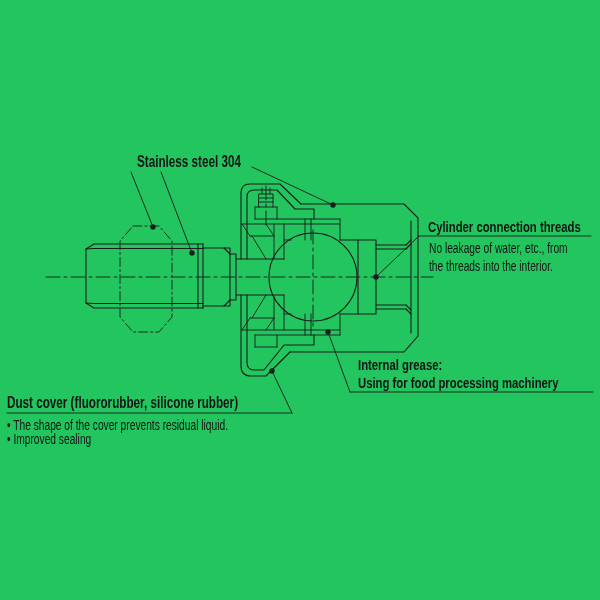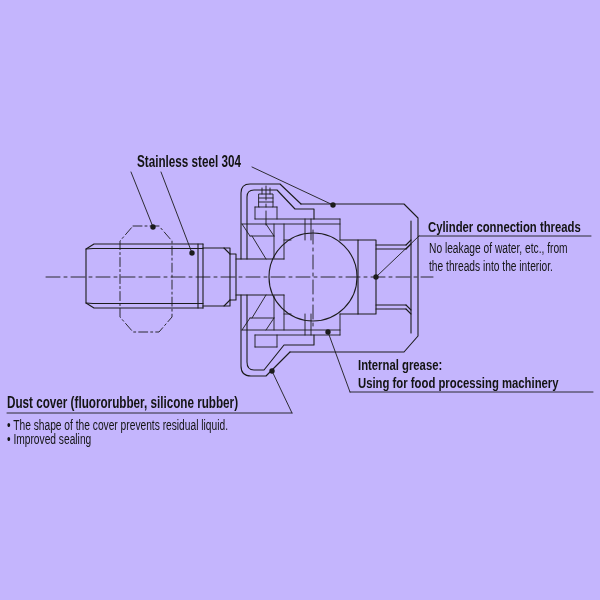--- a/index.html
+++ b/index.html
@@ -16,21 +16,21 @@
   svg *{vector-effect:non-scaling-stroke;}
   .ln{stroke:var(--ink,#1c1c1c);stroke-width:1.1;fill:none;stroke-linejoin:round;stroke-linecap:round;}
   .thin{stroke-width:.9;}
   .cl{stroke-dasharray:14 4 3 4;stroke-width:.9;}
   .ph{stroke-dasharray:9 3 2 3;stroke-width:.9;}
   .dot{fill:var(--ink,#1c1c1c);stroke:none;}
 </style>
 </head>
 <body>
 
-<div id="stage" style="background: #c4b5fd;">
+<div id="stage" style="background: #22c55e;">
 
   <svg id="drawing" width="600" height="600" viewBox="0 0 600 600">
 
     <g>
       <line class="ln cl" x1="46" y1="277" x2="433" y2="277"></line>
       <line class="ln cl" x1="313" y1="230" x2="313" y2="326"></line>
       <line class="ln cl" x1="266" y1="186" x2="266" y2="228"></line>
     </g>
 
     <g class="ln">

